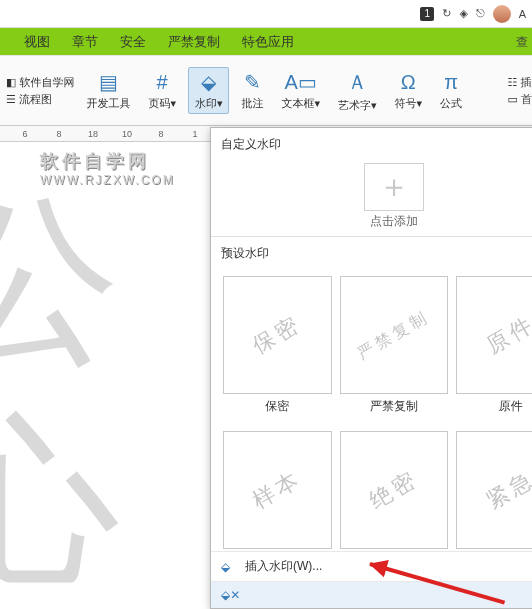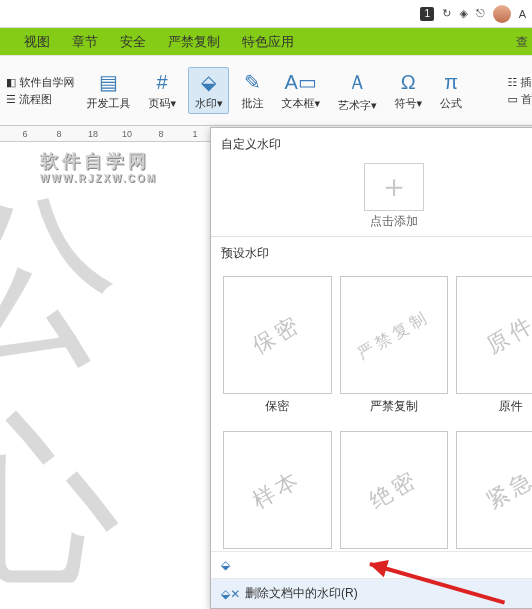--- a/index.html
+++ b/index.html
@@ -12,21 +12,21 @@
   .tbgroup { display:flex; flex-direction:column; align-items:center; justify-content:center; gap:2px; padding:2px 6px; font-size:11px; color:#333;}
   .tbgroup .ic { font-size:20px; color:#3a7db8; }
   .tb-small { display:flex; flex-direction:column; gap:2px; font-size:11px; color:#333;}
   .tb-small div { display:flex; align-items:center; gap:3px;}
   .sel { background:#d9e8f5; border:1px solid #9abcdc; border-radius:2px;}
   .ruler { height: 16px; background:#f8f8f8; border-bottom:1px solid #ccc; display:flex; align-items:center; font-size:9px; color:#666; padding-left:10px; gap:4px;}
   .ruler span { width:30px; text-align:center;}
   .doc { position:absolute; top:142px; left:0; width:210px; height:467px; background:#fff; overflow:hidden;}
   .wmtext { position:absolute; font-size:180px; color:#d9d9d9; font-family: "SimSun", serif; transform: translate(-60px, -20px);}
   .logo { position:absolute; top:7px; left:40px; color:#cfcfcf; font-size:18px; font-weight:bold; letter-spacing:4px; text-shadow:1px 1px 0 #888;}
-  .logo small { display:block; font-size:10px; letter-spacing:2px; color:#cfcfcf; font-weight:bold;}
+  .logo small { display:block; font-size:12px; letter-spacing:2px; color:#cfcfcf; font-weight:normal;}
   .dropdown { position:absolute; top:127px; left:210px; width:368px; height:482px; background:#fff; border:1px solid #b8b8b8; box-shadow:0 2px 8px rgba(0,0,0,.25); display:flex; flex-direction:column;}
   .sec-title { font-size:12px; color:#333; padding:8px 10px 4px;}
   .addbox { margin:6px auto 2px; width:60px; height:60px; border:1px solid #d0d0d0; display:flex; align-items:center; justify-content:center; font-size:32px; color:#c8c8c8;}
   .addlabel { text-align:center; font-size:12px; color:#666; margin-bottom:6px;}
   .divider { height:1px; background:#e0e0e0; margin:0;}
   .grid { display:grid; grid-template-columns: repeat(3, 1fr); gap:8px; padding:10px 12px 2px;}
   .thumb { border:1px solid #c8c8c8; height:118px; display:flex; align-items:center; justify-content:center; background:#fff;}
   .thumb span { color:#c4c4c4; font-size:22px; font-family:"SimSun",serif; transform:rotate(-30deg); letter-spacing:4px;}
   .caps { display:grid; grid-template-columns: repeat(3, 1fr); gap:8px; padding:2px 12px 6px; font-size:12px; color:#333; text-align:center;}
   .menuitem { display:flex; align-items:center; gap:8px; padding:6px 10px; font-size:12px; color:#333; border-top:1px solid #e8e8e8;}
@@ -169,20 +169,20 @@
         <span>绝密</span>
       </div>
     <div class="thumb">
         <span>紧急</span>
       </div>
   </div>
 
   <div style="flex:1"></div>
   <div class="menuitem">
     <span class="mi-ic">⬙</span>
+    <span>插入水印(W)...</span>
   </div>
   <div class="menuitem hover">
     <span class="mi-ic">⬙✕</span>
-    <span>删除文档中的水印(R)</span>
   </div>
 </div>
 
 <div class="arrow"></div>
 
 </body></html>

